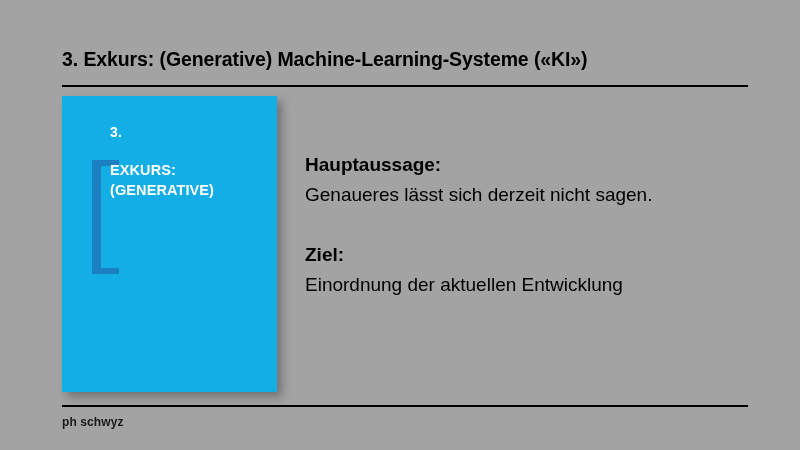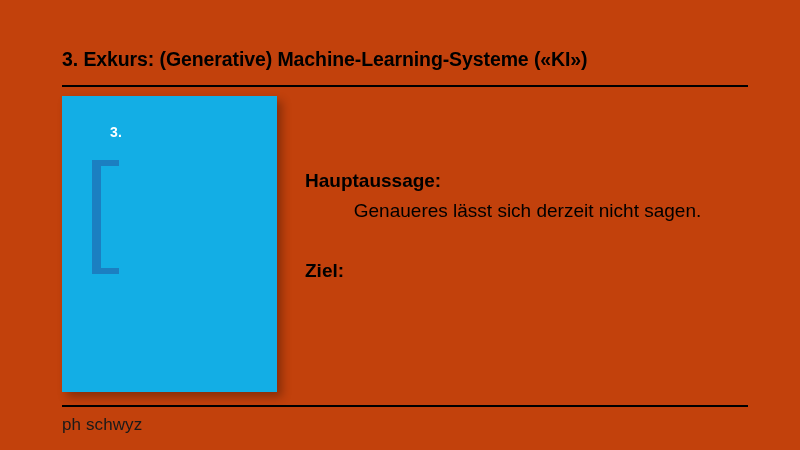--- a/index.html
+++ b/index.html
@@ -10,21 +10,21 @@
     width: 800px;
     height: 450px;
     background: #ffffff;
     font-family: "Liberation Sans", sans-serif;
     overflow: hidden;
   }
   .slide {
     position: relative;
     width: 800px;
     height: 450px;
-    background: #c2410c;
+    background: #a3a3a3;
   }
 
   
   .slide-title {
     position: absolute;
     left: 62px;
     top: 48px;
     width: 690px;
     font-size: 19.5px;
     font-weight: bold;
@@ -81,82 +81,84 @@
     line-height: 20px;
     color: #ffffff;
     letter-spacing: 0.1px;
   }
   .cover-heading span { display: block; }
 
   
   .content {
     position: absolute;
     left: 305px;
-    top: 166px;
+    top: 150px;
     width: 445px;
   }
   .block { margin-bottom: 30px; }
   .block:last-child { margin-bottom: 8px; }
   .block-label {
     font-size: 19px;
     font-weight: bold;
     color: #000000;
     line-height: 30px;
     white-space: nowrap;
   }
   .block-text {
     font-size: 19px;
     font-weight: normal;
     color: #000000;
     line-height: 30px;
     white-space: nowrap;
-    text-align: center;
   }
 
   
   .footer-rule {
     position: absolute;
     left: 62px;
     top: 405px;
     width: 686px;
     height: 1.6px;
     background: #000000;
   }
   .footer-brand {
     position: absolute;
     left: 62px;
     top: 415px;
-    font-size: 17px;
-    font-weight: normal;
+    font-size: 12px;
+    font-weight: bold;
     color: #1a1a1a;
     letter-spacing: 0.1px;
   }
 </style>
 </head>
 <body>
 
 <div class="slide">
 
   <div class="slide-title">3. Exkurs: (Generative) Machine-Learning-Systeme («KI»)</div>
 
   <div class="title-rule"></div>
 
   <div class="cover-card">
     <div class="cover-bracket"></div>
     <div class="cover-number">3.</div>
     <div class="cover-heading">
+      <span>EXKURS:</span>
+      <span>(GENERATIVE)</span>
     </div>
   </div>
 
   <div class="content">
     <div class="block">
       <div class="block-label">Hauptaussage:</div>
       <div class="block-text">Genaueres lässt sich derzeit nicht sagen.</div>
     </div>
     <div class="block">
       <div class="block-label">Ziel:</div>
+      <div class="block-text">Einordnung der aktuellen Entwicklung</div>
     </div>
   </div>
 
   <div class="footer-rule"></div>
   <div class="footer-brand">ph schwyz</div>
 
 </div>
 
 </body></html>

